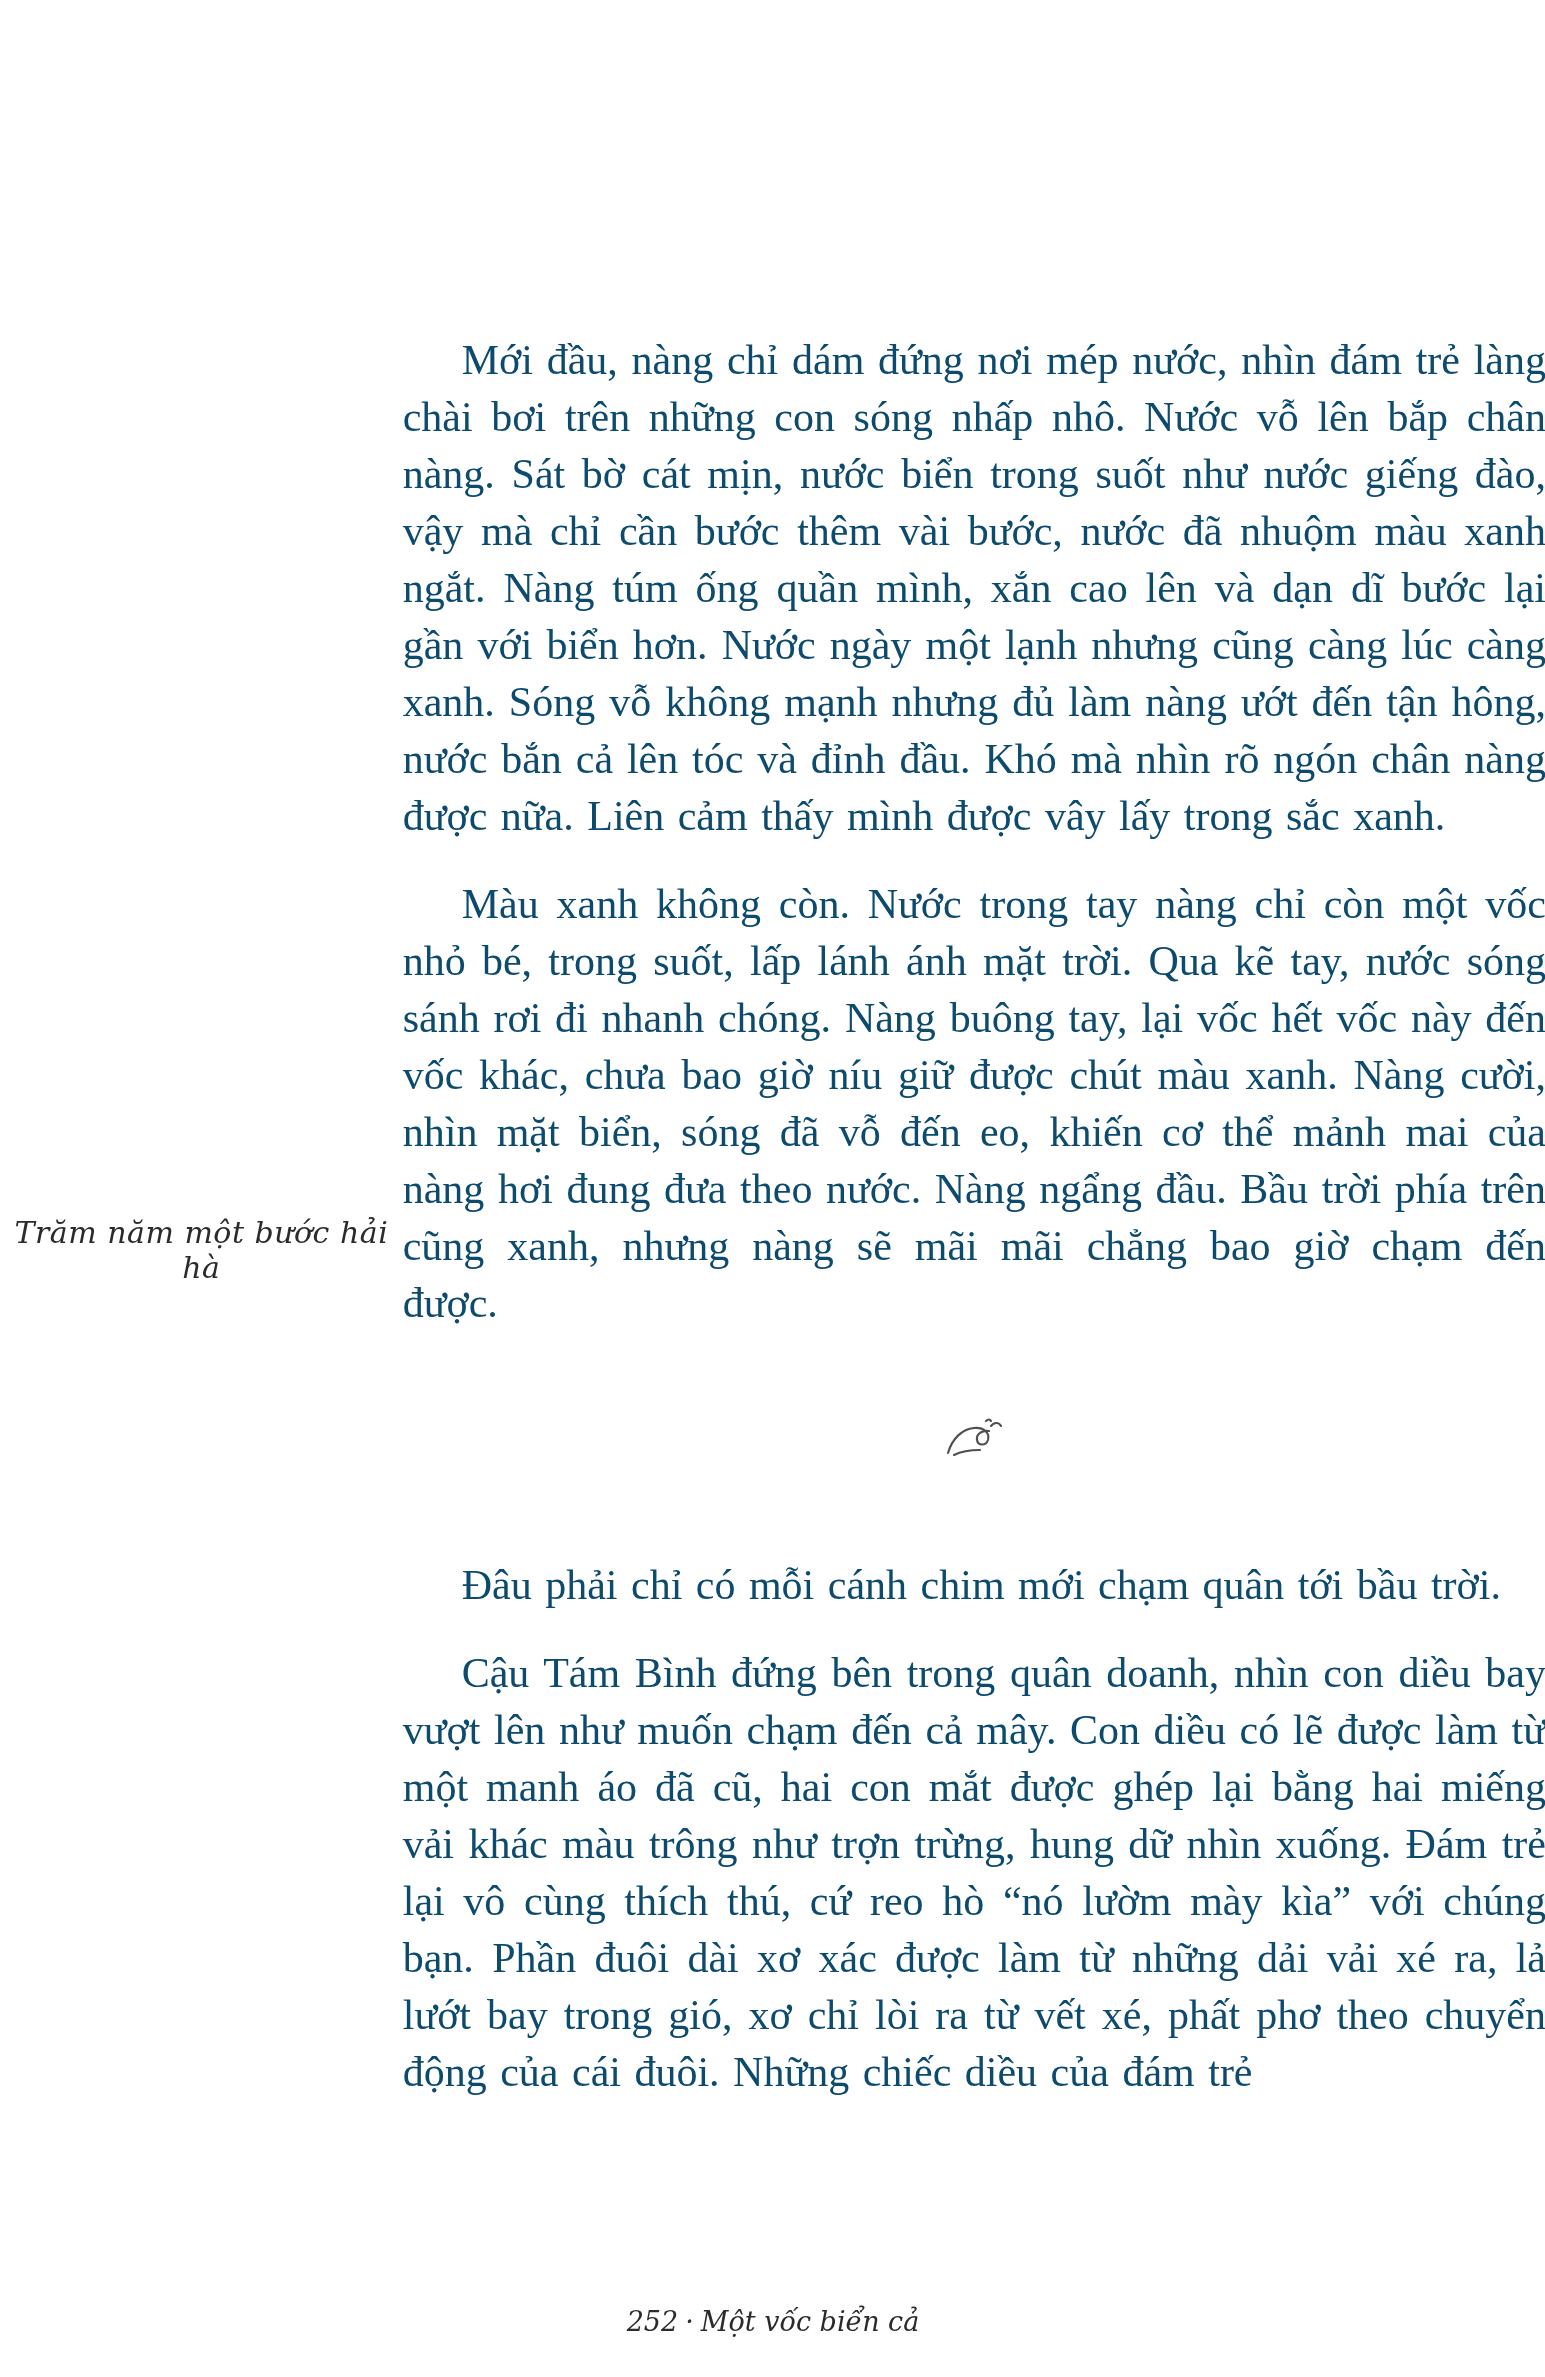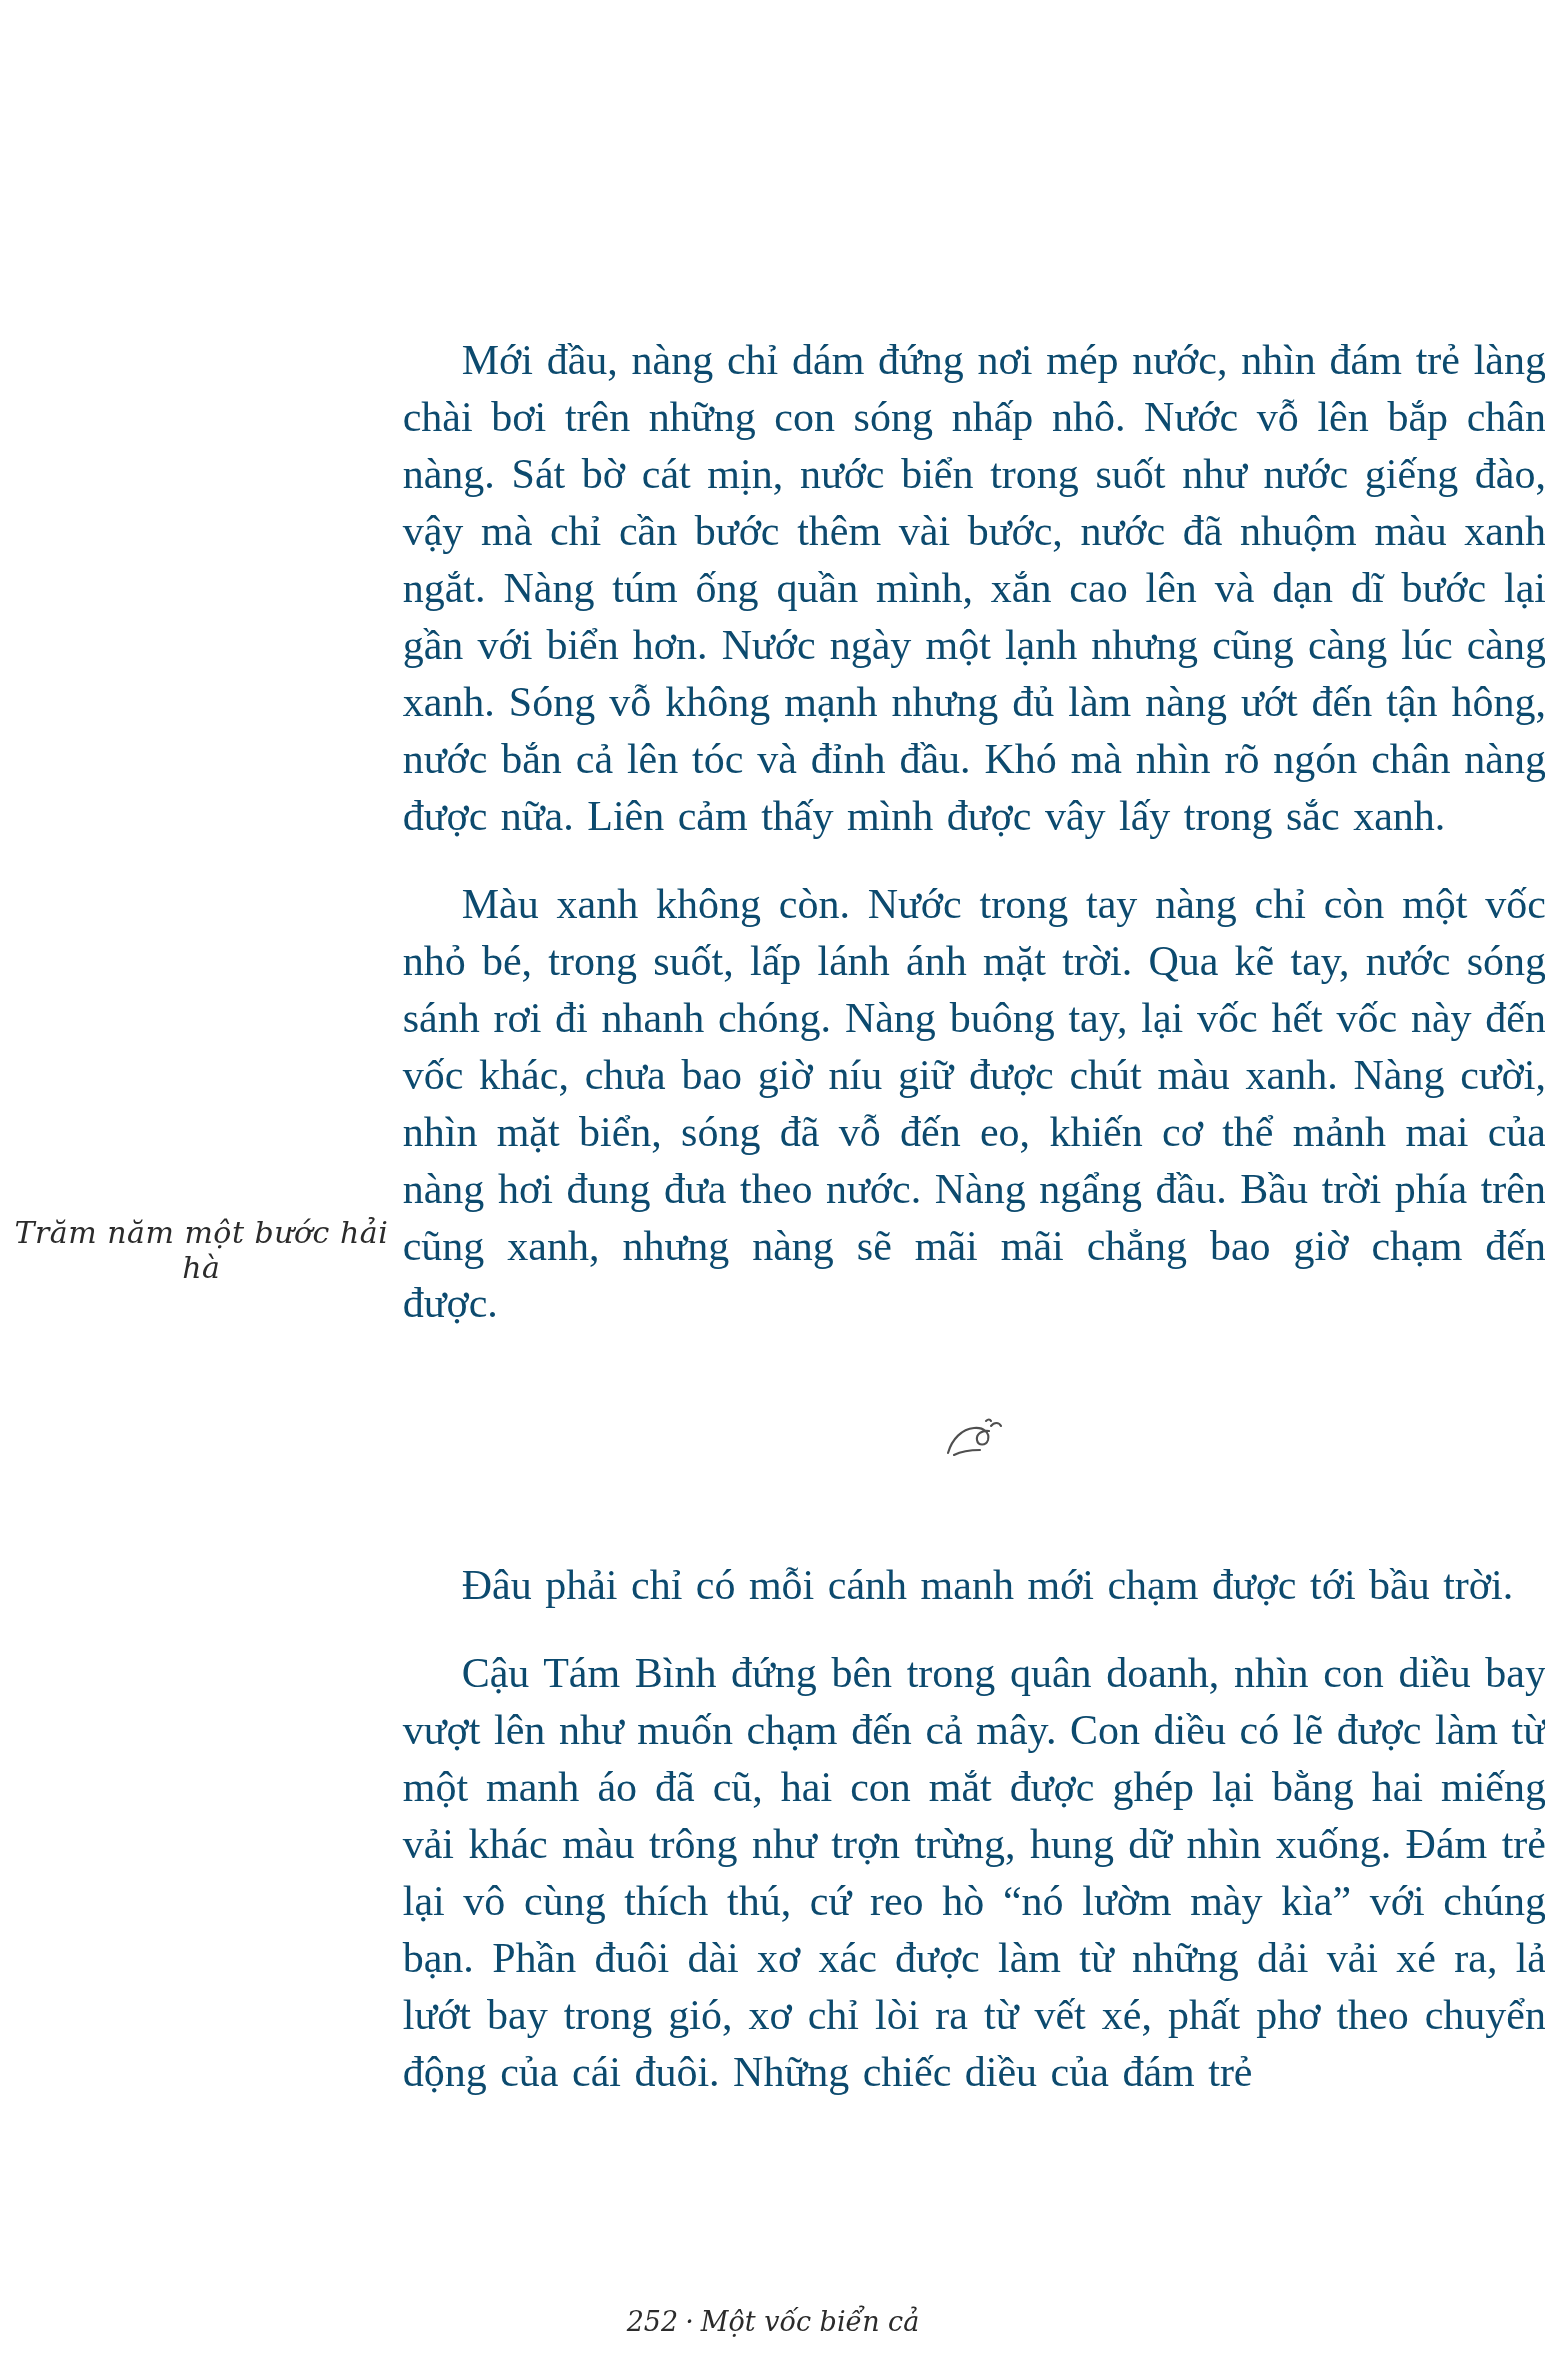--- a/index.html
+++ b/index.html
@@ -87,21 +87,21 @@
       <svg width="64" height="48" viewBox="0 0 64 48" aria-hidden="true">
         <g fill="none" stroke="#4f4f4f" stroke-width="2.1" stroke-linecap="round">
           <path d="M6 40 C 10 26, 20 16, 32 15 C 42 14, 48 20, 46 27 C 44 33, 36 33, 35 27 C 34 21, 40 17, 47 18"></path>
           <path d="M12 42 C 20 38, 28 37, 38 37"></path>
           <path d="M49 13 C 52 9, 57 9, 59 13"></path>
           <path d="M44 8 C 46 6, 48 6, 49 8"></path>
         </g>
       </svg>
     </div>
 
-    <p>Đâu phải chỉ có mỗi cánh manh mới chạm được tới bầu trời.</p>
+    <p>Đâu phải chỉ có mỗi cánh chim mới chạm quân tới bầu trời.</p>
     <p>Cậu Tám Bình đứng bên trong quân doanh, nhìn con diều bay vượt lên như muốn chạm đến cả mây. Con diều có lẽ được làm từ một manh áo đã cũ, hai con mắt được ghép lại bằng hai miếng vải khác màu trông như trợn trừng, hung dữ nhìn xuống. Đám trẻ lại vô cùng thích thú, cứ reo hò “nó lườm mày kìa” với chúng bạn. Phần đuôi dài xơ xác được làm từ những dải vải xé ra, lả lướt bay trong gió, xơ chỉ lòi ra từ vết xé, phất phơ theo chuyển động của cái đuôi. Những chiếc diều của đám trẻ</p>
   </div>
 
   <div class="footer">
     <span>252</span><span class="sep">·</span><span>Một vốc biển cả</span>
   </div>
 
 </div>
 
 

